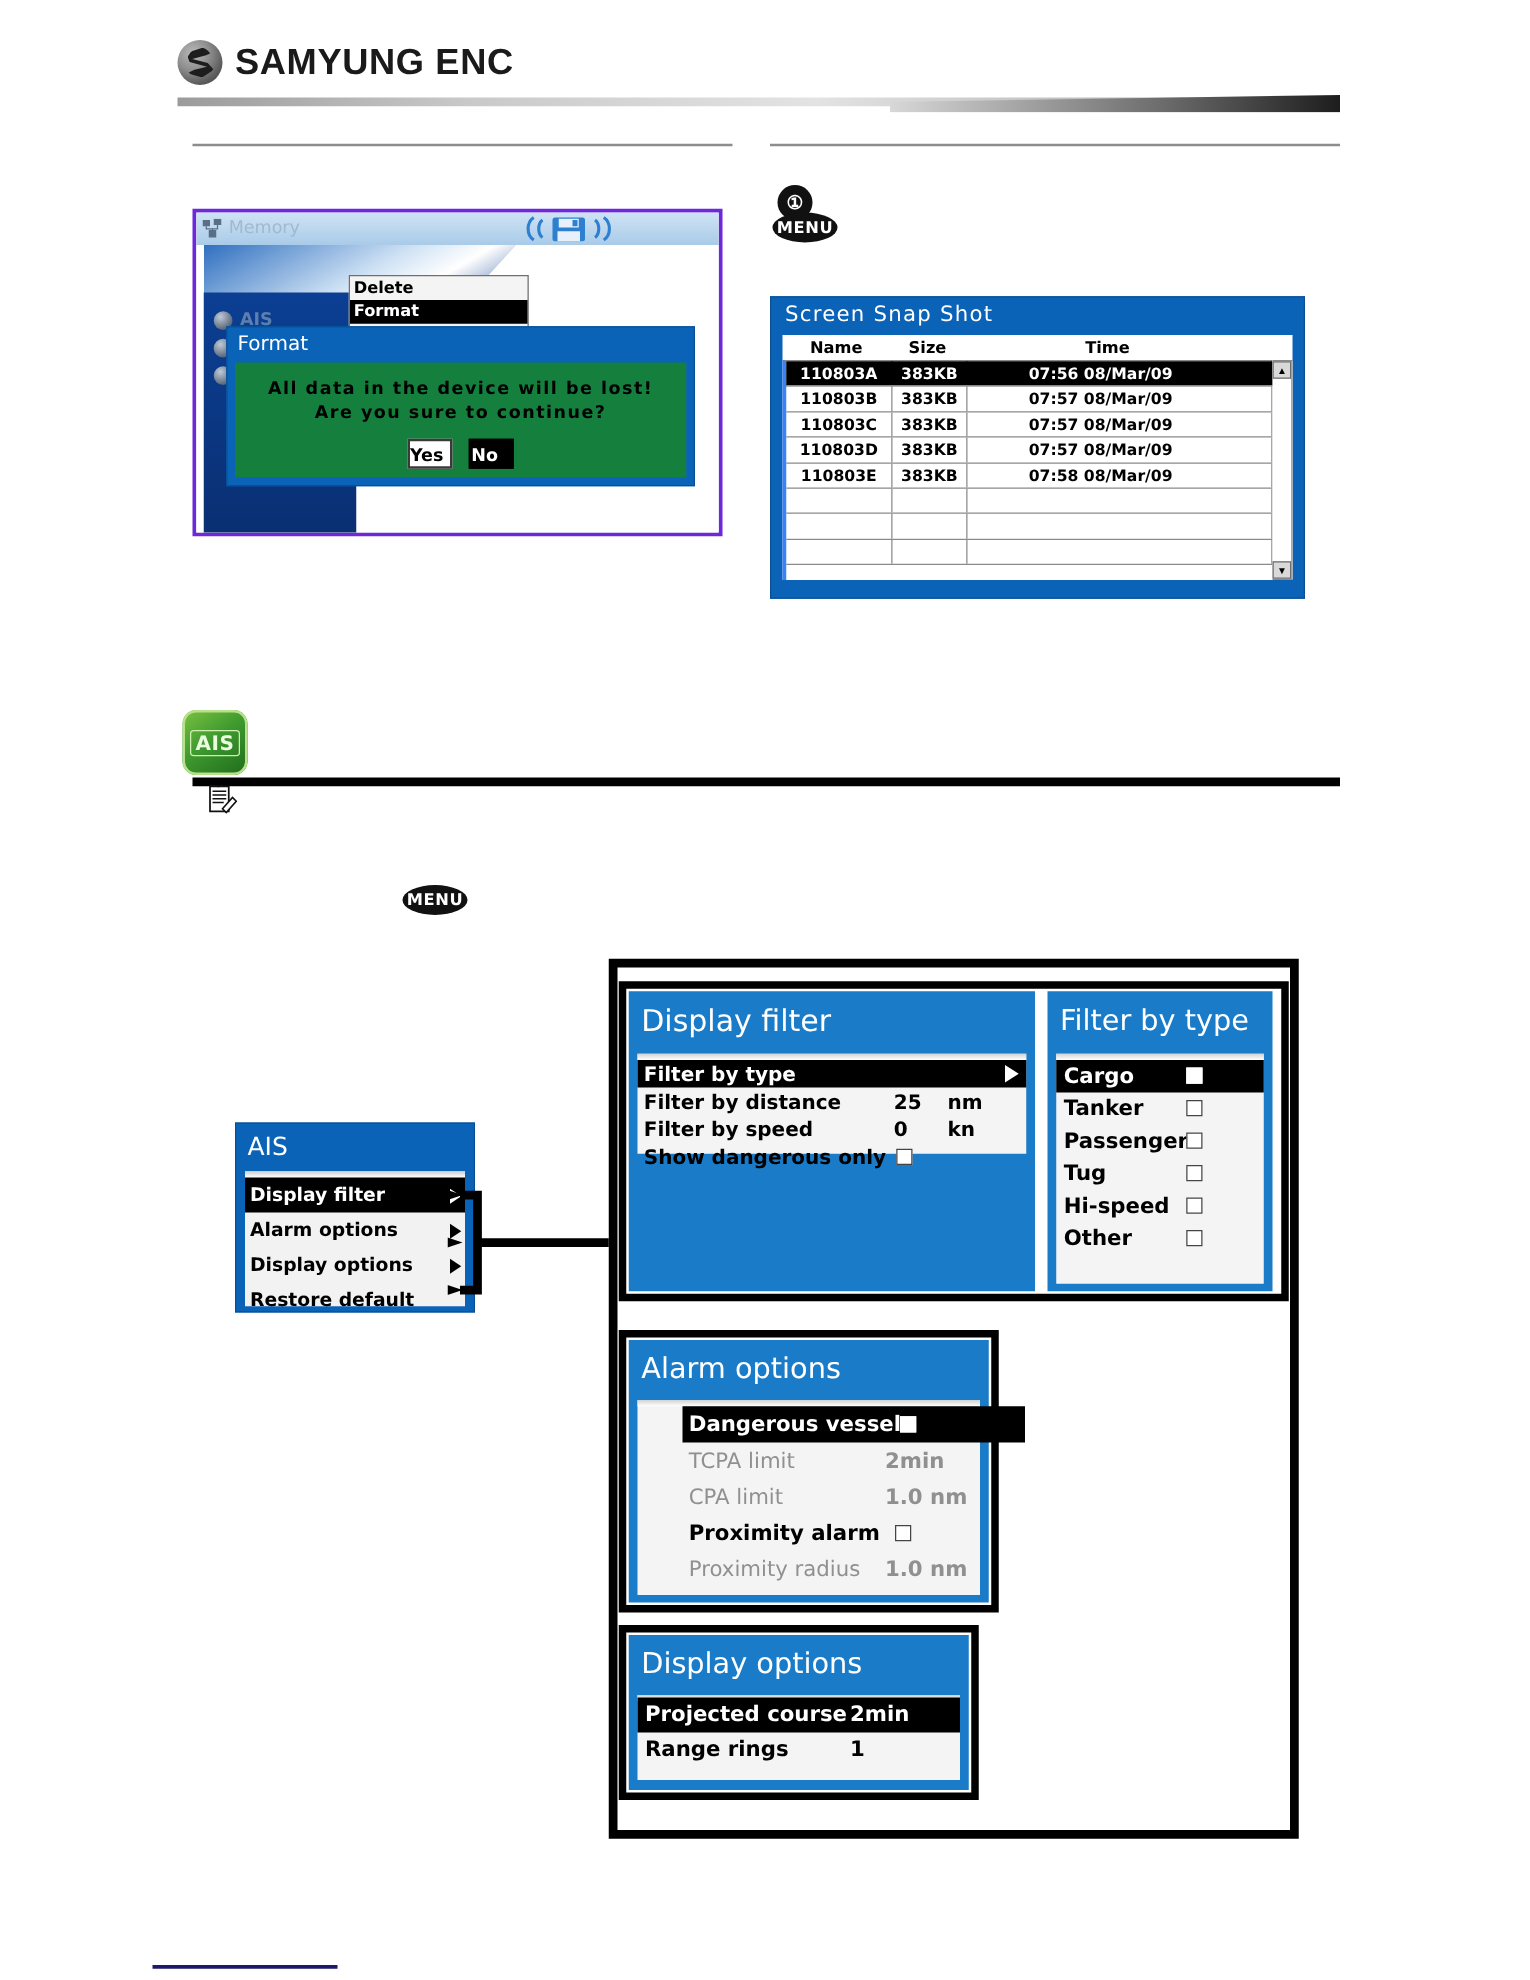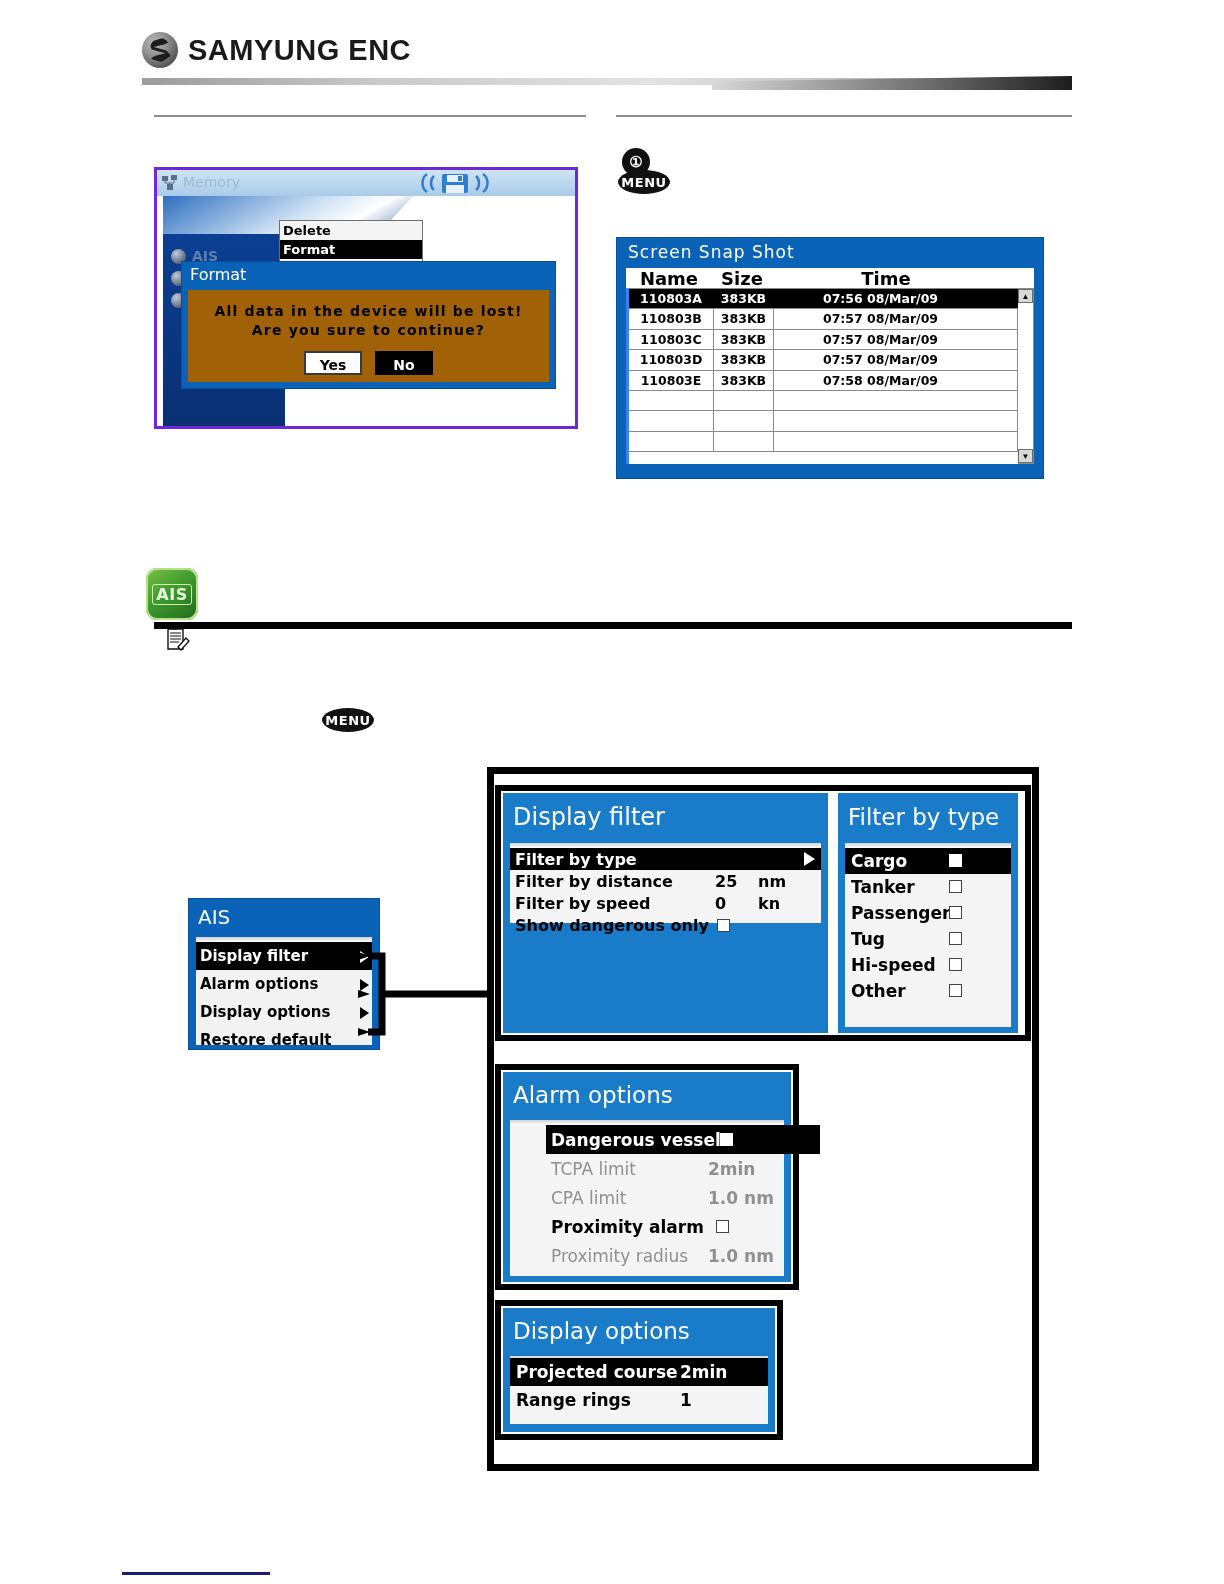--- a/index.html
+++ b/index.html
@@ -65,39 +65,39 @@
   #mem-context-menu{position:absolute;left:122px;top:24px;width:144px;height:57px;
      background:#f4f4f4;border:1px solid #6f6f6f;box-sizing:border-box;}
   .ctx-item{height:19px;line-height:19px;font-size:13px;font-weight:bold;padding-left:3px;
      font-family:"DejaVu Sans", sans-serif;color:#000;white-space:nowrap;}
   .ctx-item.sel{background:#000000;color:#ffffff;}
 
   #format-dialog{position:absolute;left:24px;top:65px;width:375px;height:128px;
      background:#0b63b8;border:1px solid #0a4f96;box-sizing:border-box;}
   #format-title{height:26px;line-height:26px;color:#ffffff;font-size:16px;padding-left:8px;
      font-family:"DejaVu Sans", sans-serif;}
-  #format-body{position:absolute;left:6px;top:28px;right:6px;bottom:6px;background:#a16207;}
+  #format-body{position:absolute;left:6px;top:28px;right:6px;bottom:6px;background:#15803d;}
   .fmt-line{text-align:center;font-size:14px;font-weight:bold;letter-spacing:1.2px;color:#000;
      font-family:"DejaVu Sans", sans-serif;}
   #fmt-line1{margin-top:13px;}
   #fmt-line2{margin-top:3px;}
   #format-buttons{display:flex;justify-content:center;gap:13px;margin-top:13px;}
-  .fmt-btn{width:58px;height:24px;line-height:24px;text-align:center;font-size:14px;font-weight:bold;
+  .fmt-btn{width:36px;height:24px;line-height:24px;font-size:14px;font-weight:bold;
      font-family:"DejaVu Sans", sans-serif;box-sizing:border-box;}
   #btn-yes{background:#ffffff;color:#000;border:2px solid #3a3a3a;}
   #btn-no{background:#000000;color:#ffffff;border:2px solid #000000;}
 
   
   #snapshot-window{left:616px;top:237px;width:428px;height:242px;
      background:#0b63b8;border:1px solid #0a4f96;box-sizing:border-box;}
   #snapshot-title{height:28px;line-height:28px;color:#ffffff;font-size:17px;padding-left:11px;
      letter-spacing:1px;font-family:"DejaVu Sans", sans-serif;}
   #snapshot-body{position:absolute;left:9px;top:30px;right:9px;bottom:14px;background:#ffffff;}
   #snap-head{display:flex;height:20px;align-items:center;
-     font-size:18px;font-weight:bold;font-family:"DejaVu Sans", sans-serif;}
+     font-size:13px;font-weight:bold;font-family:"DejaVu Sans", sans-serif;}
   #snap-head .c-name{width:86px;text-align:center;}
   #snap-head .c-size{width:60px;text-align:center;}
   #snap-head .c-time{flex:1;text-align:center;padding-right:34px;}
   #snap-table{position:absolute;left:0;top:20px;right:0;bottom:0;display:flex;}
   #snap-rows{flex:1;border-top:1px solid #8a8a8a;border-left:3px solid #3b82f6;}
   .snap-row{display:flex;height:20.4px;align-items:center;
      border-bottom:1px solid #8a8a8a;box-sizing:border-box;
      font-size:12.5px;font-weight:bold;font-family:"DejaVu Sans", sans-serif;color:#000;}
   .snap-row.sel{background:#000000;color:#ffffff;}
   .snap-row .c-name{width:85px;text-align:center;border-right:1px solid #8a8a8a;box-sizing:border-box;height:100%;line-height:19px;}

